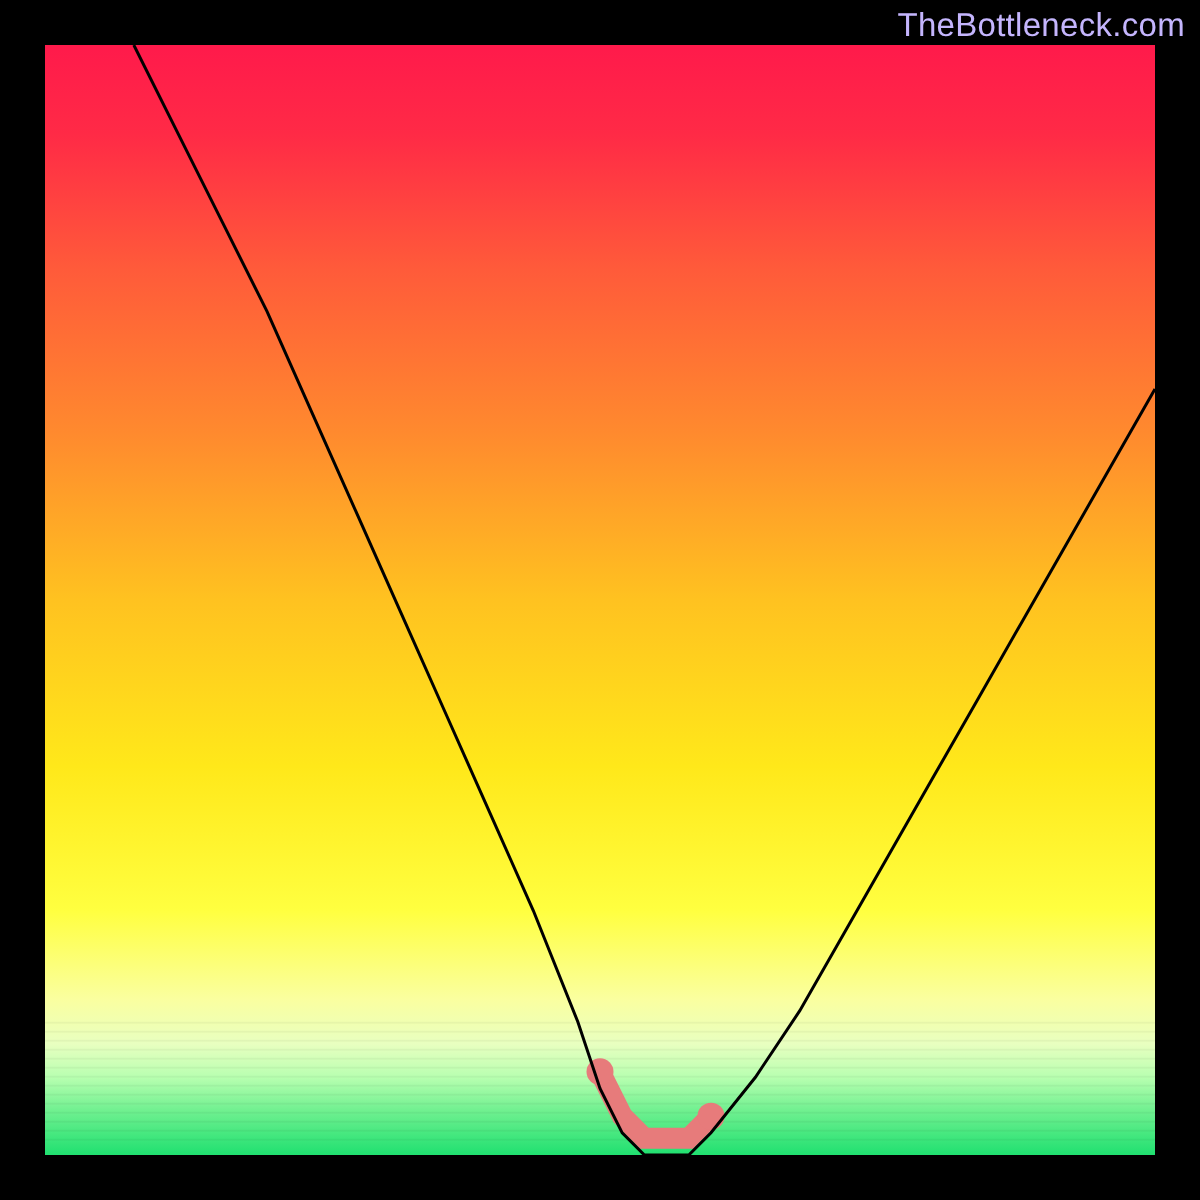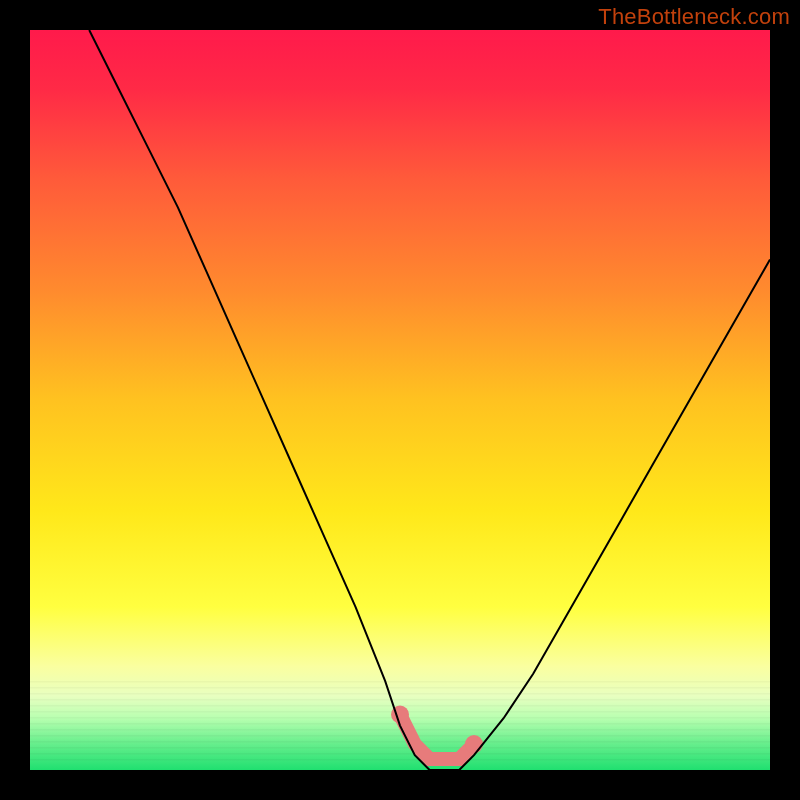--- a/index.html
+++ b/index.html
@@ -24,21 +24,21 @@
     position: absolute;
     top: 30px;
     left: 30px;
     width: 740px;
     height: 740px;
   }
   .watermark {
     position: absolute;
     top: 4px;
     right: 10px;
-    color: #c2410c;
+    color: #c4b5fd;
     font-size: 22px;
     font-weight: 500;
     letter-spacing: 0.2px;
     z-index: 50;
   }
 </style>
 </head>
 <body>
 
 <div class="watermark">TheBottleneck.com</div>

